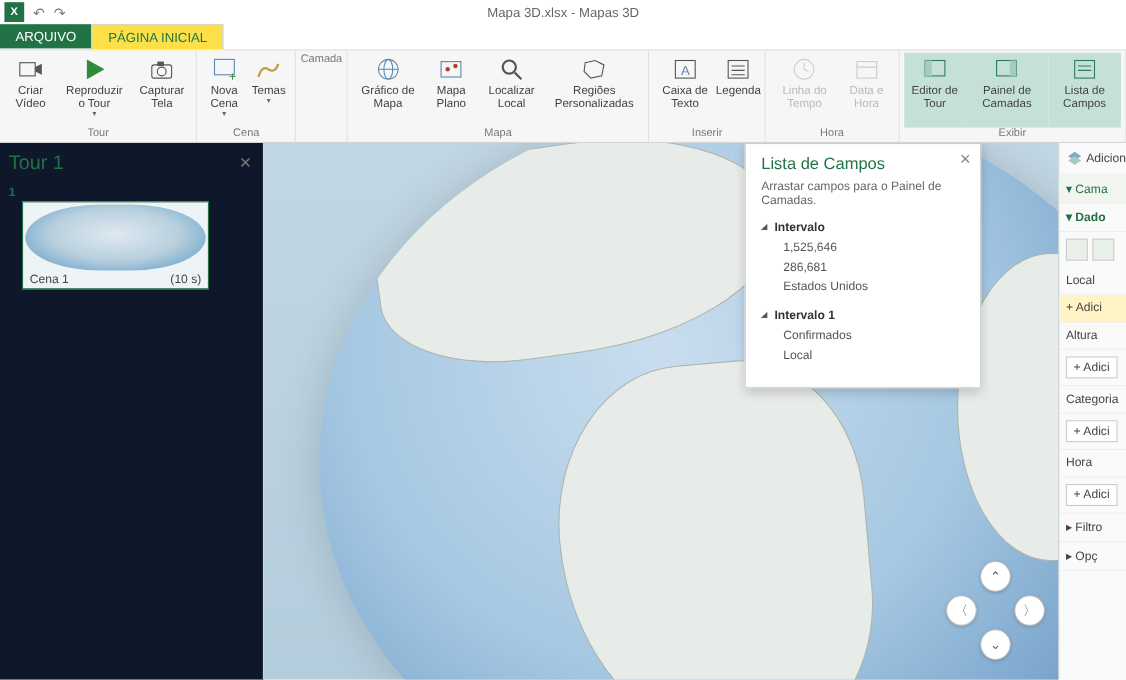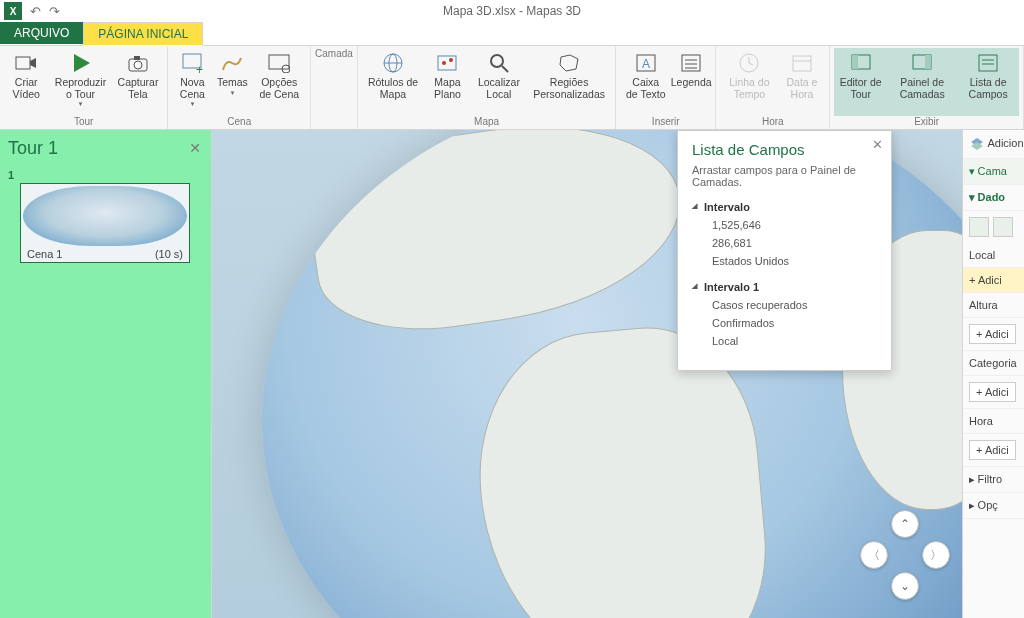--- a/index.html
+++ b/index.html
@@ -20,21 +20,21 @@
     .group-btns { display:flex; flex:1; }
     .rbtn { display:flex; flex-direction:column; align-items:center; justify-content:flex-start; padding:3px 5px; min-width:40px; text-align:center; line-height:1.1; color:#444; }
     .rbtn.disabled { color:#bbb; }
     .rbtn.active { background:#c5e0d8; }
     .rbtn .ico { width:24px; height:24px; margin-bottom:2px; display:flex; align-items:center; justify-content:center; }
     .rbtn .lbl { font-size:10.5px; }
     .grp-label { font-size:10px; color:#777; padding-bottom:2px; }
     .dropdown-caret { font-size:7px; color:#666; }
     
     .content { display:flex; height:488px; position:relative; }
-    .tour-pane { width:212px; border-right:1px solid #d4d4d4; background:#86efac; padding:8px; position:relative; }
+    .tour-pane { width:240px; border-right:1px solid #d4d4d4; background:#0f172a; padding:8px; position:relative; }
     .tour-title { color:#217346; font-size:18px; font-weight:300; }
     .tour-close { position:absolute; right:10px; top:10px; color:#777; font-size:14px; }
     .scene-num { color:#217346; font-size:11px; font-weight:bold; margin-top:10px; }
     .scene-card { border:1px solid #217346; width:170px; height:80px; margin-left:12px; margin-top:2px; padding:2px; position:relative; background:#eef3f6; }
     .scene-globe { width:100%; height:60px; background:radial-gradient(ellipse at 50% 45%, #dfe9f0 0%, #b8d0de 50%, #7baccf 80%); border-radius:50%/60%; overflow:hidden; position:relative; }
     .scene-label { position:absolute; bottom:2px; left:6px; font-size:11px; color:#444; }
     .scene-time { position:absolute; bottom:2px; right:6px; font-size:11px; color:#444; }
     
     .map-area { flex:1; background:linear-gradient(#c2d7e4,#b4cddc); position:relative; overflow:hidden; }
     .globe { position:absolute; left:50px; top:-40px; width:780px; height:660px; border-radius:50%; background:radial-gradient(circle at 40% 35%, #c9ddee 0%, #a6c8e2 45%, #7fa9cf 70%, #5b87b2 92%); box-shadow:0 0 40px rgba(0,0,0,0.15); overflow:hidden; }
@@ -132,48 +132,39 @@
       </div>
       <div class="rbtn">
         <span class="ico">
             <svg width="24" height="20">
               <path d="M3 17 Q6 6 12 10 Q18 14 21 5" fill="none" stroke="#c49a4a" stroke-width="2"></path>
             </svg>
           </span>
         <span class="lbl">Temas</span>
         <span class="dropdown-caret">▾</span>
       </div>
-      <div class="rbtn">
-        <span class="ico">
-            <svg width="22" height="20">
-              <rect x="1" y="2" width="20" height="14" fill="none" stroke="#555"></rect>
-              <circle cx="18" cy="16" r="4" fill="none" stroke="#555"></circle>
-            </svg>
-          </span>
-        <span class="lbl">Opções de Cena</span>
-      </div>
     </div>
     <div class="grp-label">Cena</div>
   </div>
 
   <div class="group">
     <div class="grp-label">Camada</div>
   </div>
 
   <div class="group">
     <div class="group-btns">
       <div class="rbtn">
         <span class="ico">
             <svg width="22" height="22">
               <circle cx="11" cy="11" r="9" fill="none" stroke="#5b87b2"></circle>
               <ellipse cx="11" cy="11" rx="4" ry="9" fill="none" stroke="#5b87b2"></ellipse>
               <line x1="2" y1="11" x2="20" y2="11" stroke="#5b87b2"></line>
             </svg>
           </span>
-        <span class="lbl">Rótulos de Mapa</span>
+        <span class="lbl">Gráfico de Mapa</span>
       </div>
       <div class="rbtn">
         <span class="ico">
             <svg width="22" height="20">
               <rect x="2" y="3" width="18" height="14" fill="none" stroke="#5b87b2"></rect>
               <circle cx="8" cy="10" r="2" fill="#c0392b"></circle>
               <circle cx="15" cy="7" r="2" fill="#c0392b"></circle>
             </svg>
           </span>
         <span class="lbl">Mapa Plano</span>
@@ -310,21 +301,20 @@
       <h3>Lista de Campos</h3>
       <div class="sub">Arrastar campos para o Painel de Camadas.</div>
       <div class="fl-group">
         <div class="fl-head">Intervalo</div>
         <div class="fl-item">1,525,646</div>
         <div class="fl-item">286,681</div>
         <div class="fl-item">Estados Unidos</div>
       </div>
       <div class="fl-group">
         <div class="fl-head">Intervalo 1</div>
-        <div class="fl-item">Casos recuperados</div>
         <div class="fl-item">Confirmados</div>
         <div class="fl-item">Local</div>
       </div>
     </div>
 
     <div class="nav-pad">
       <div class="nav-btn nb-up">⌃</div>
       <div class="nav-btn nb-left">〈</div>
       <div class="nav-btn nb-right">〉</div>
       <div class="nav-btn nb-down">⌄</div>

